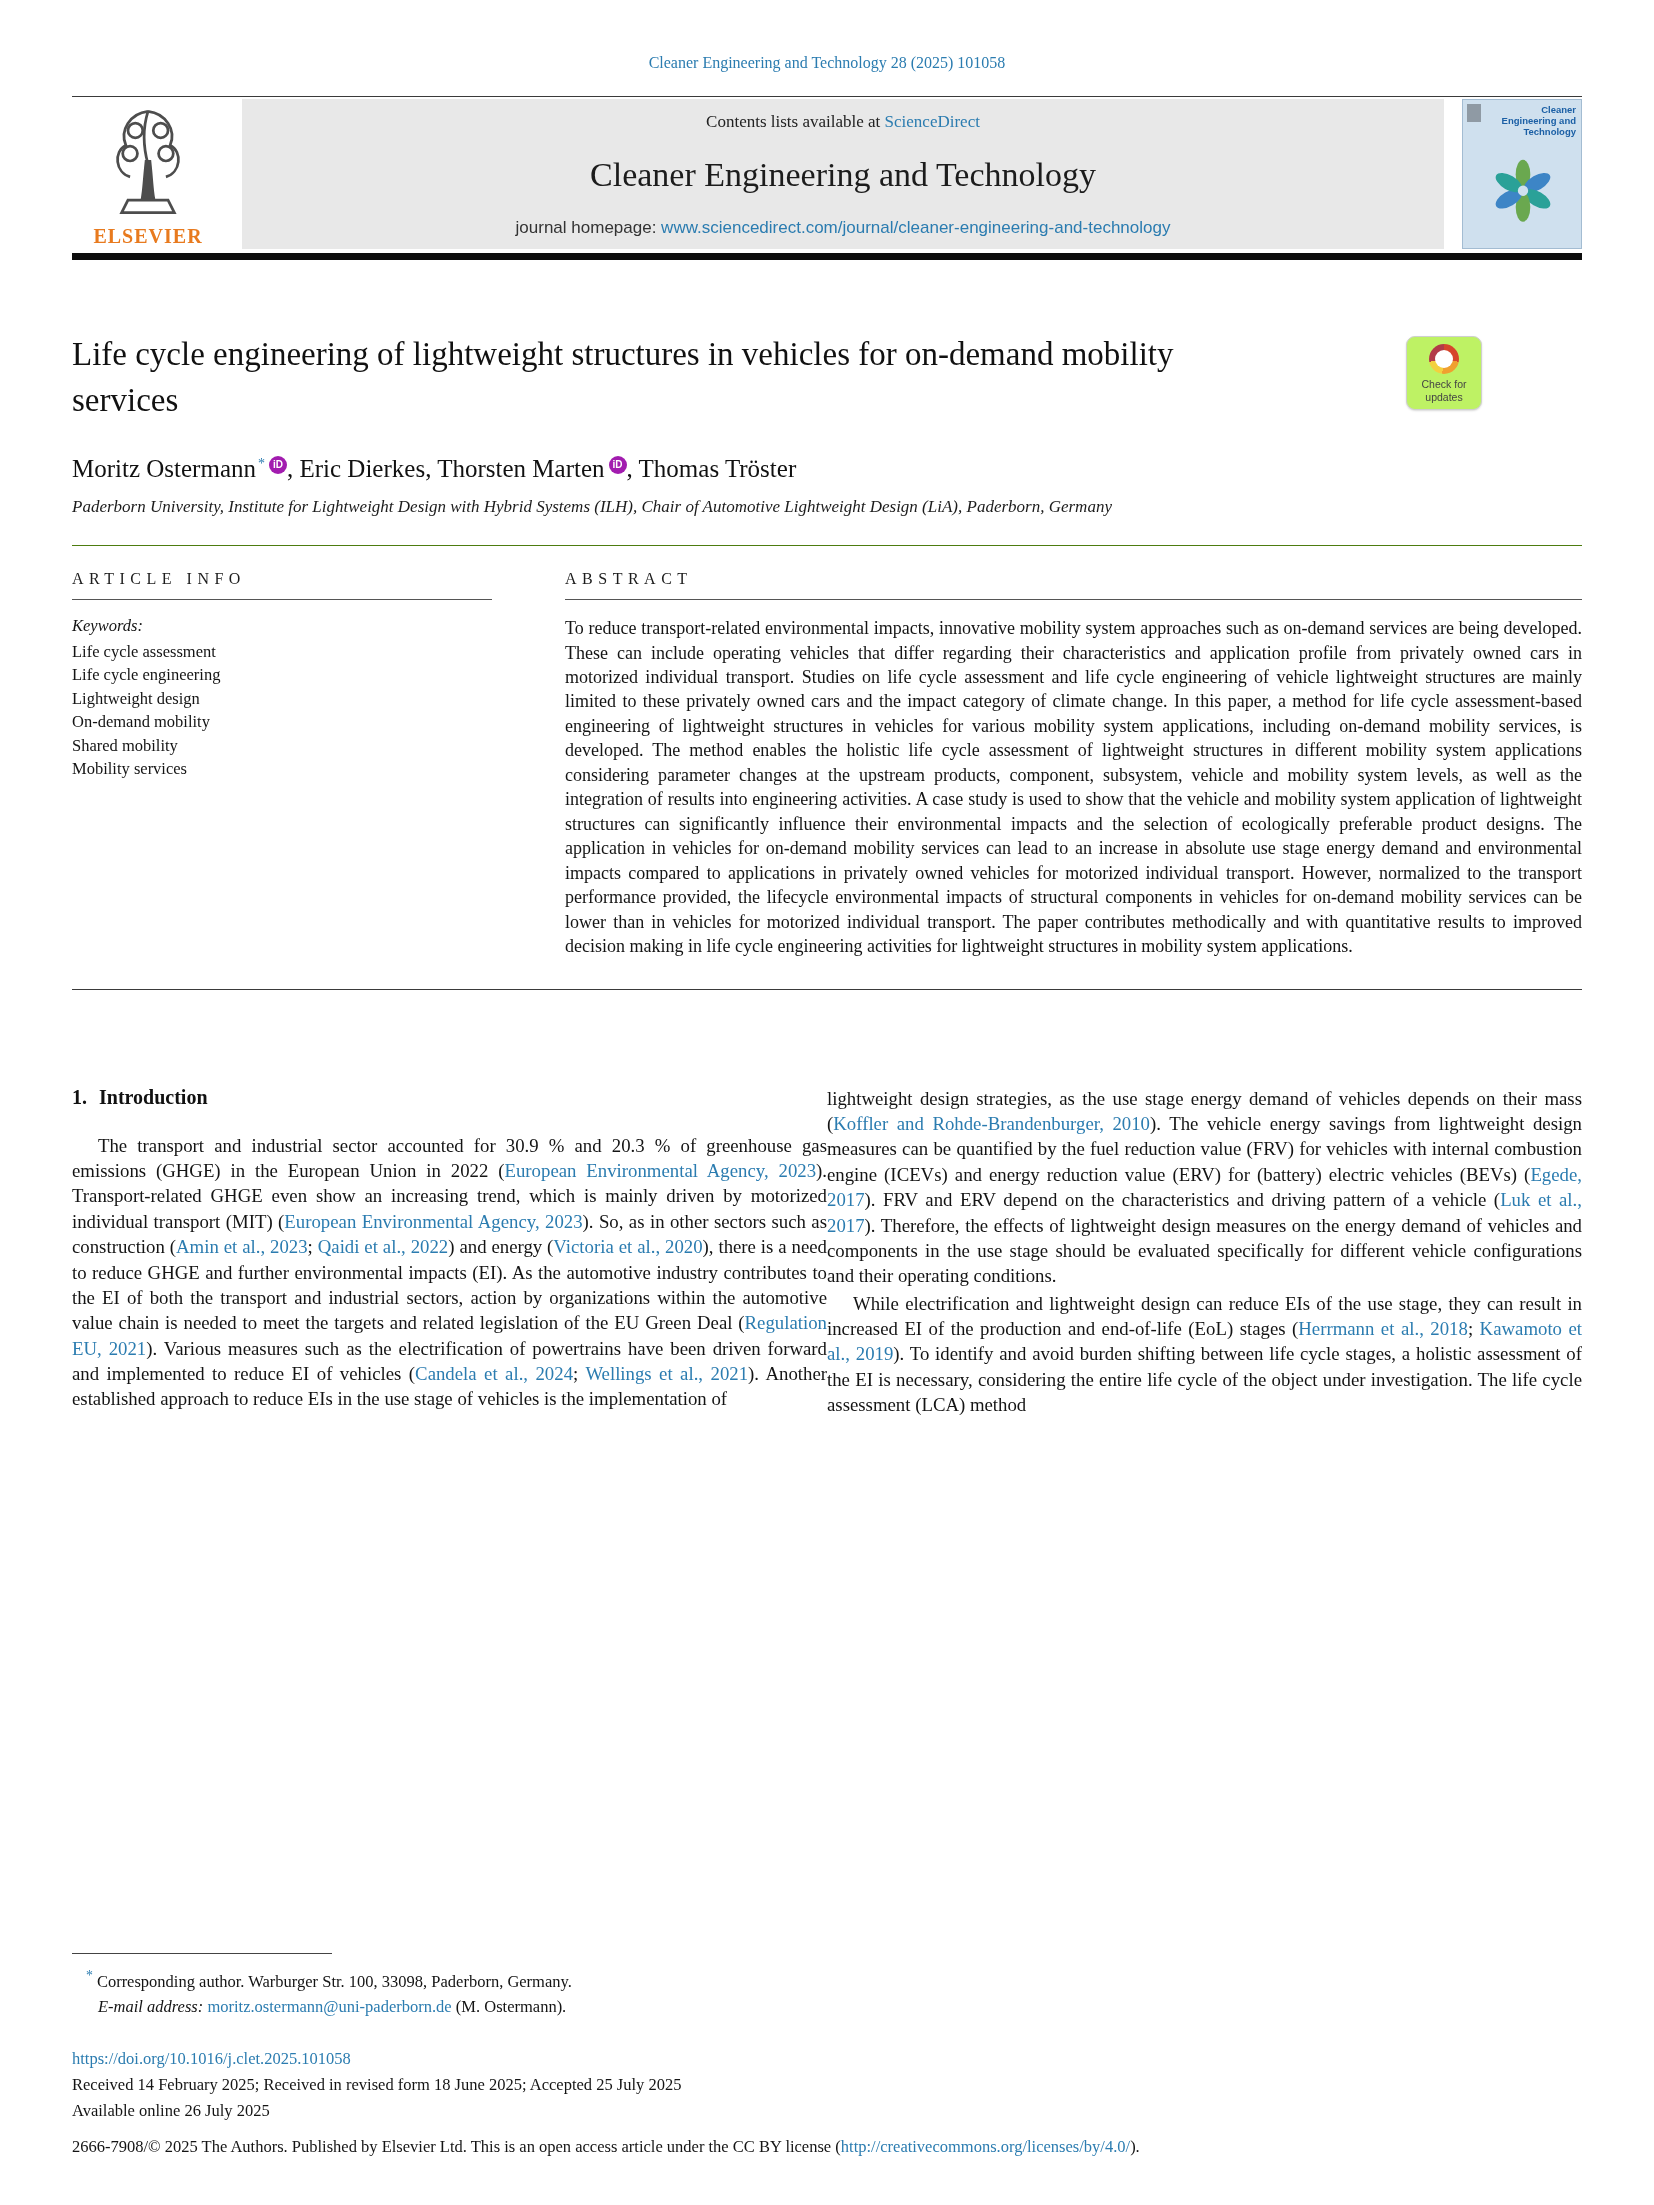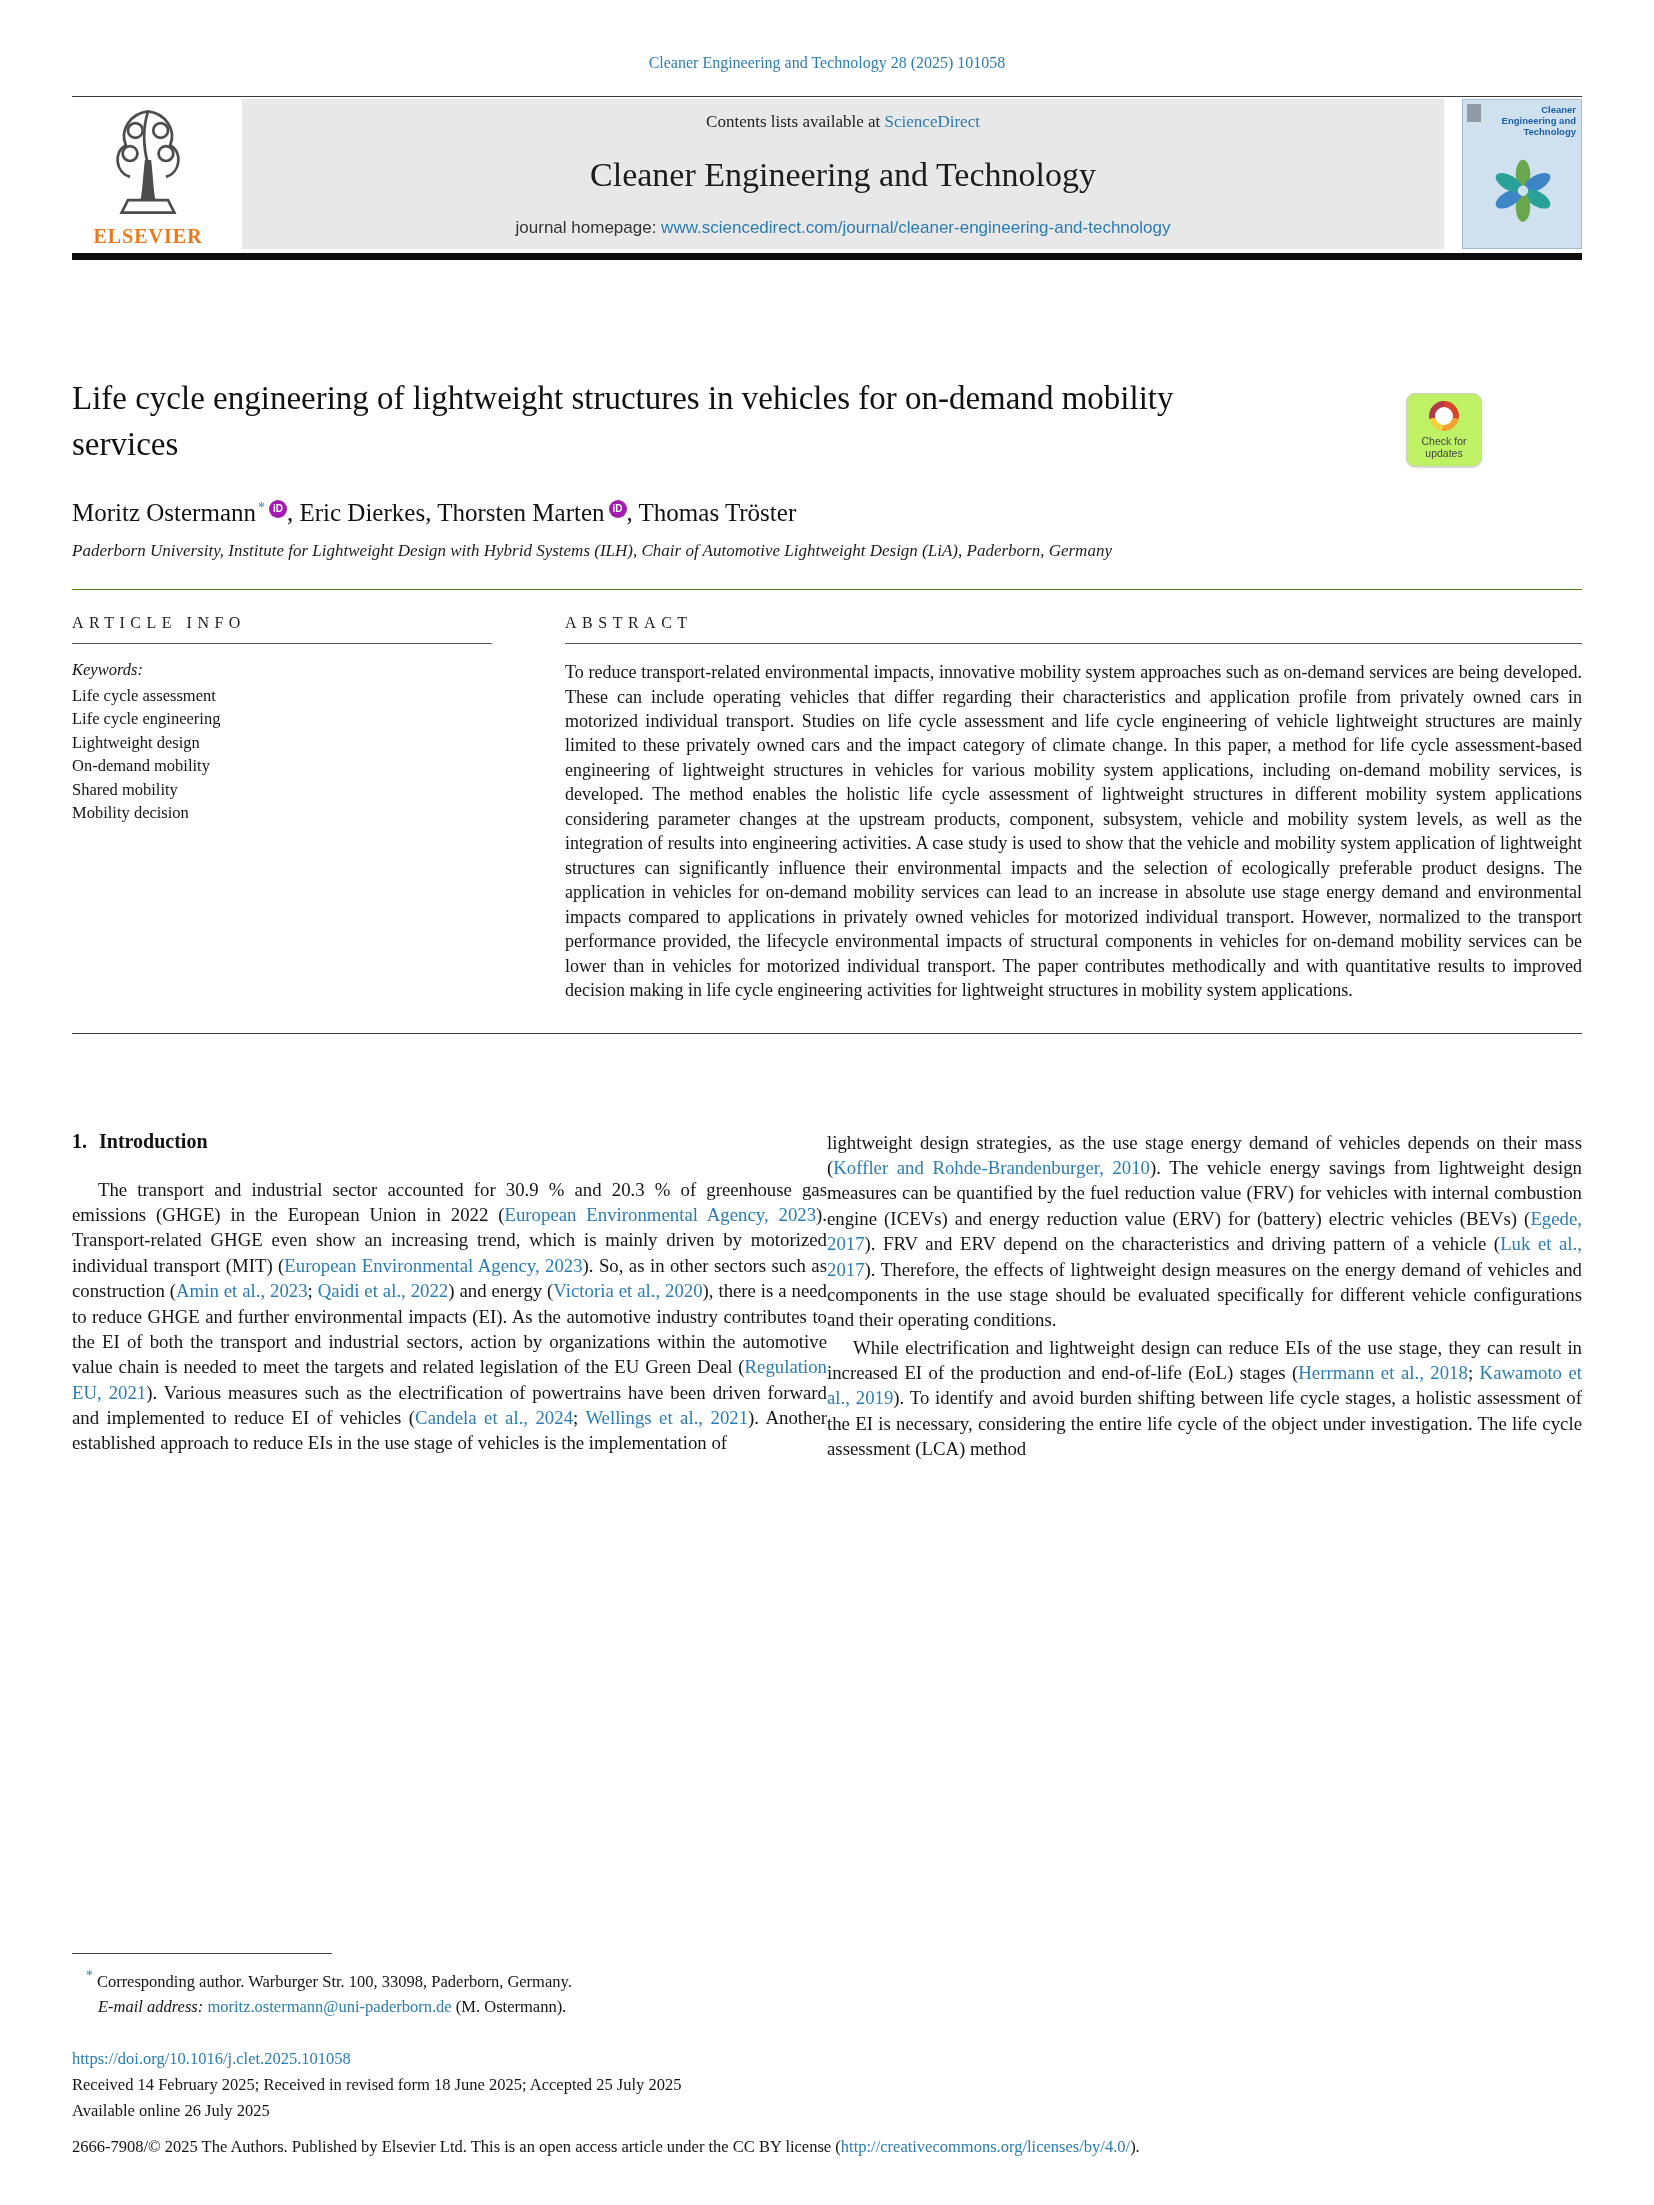--- a/index.html
+++ b/index.html
@@ -42,21 +42,21 @@
   }
   .cover-mark { position:absolute; top:4px; left:4px; width:14px; height:18px; background:#8f9aa4; }
   .cover-title {
     position:absolute; top:5px; right:5px; width:78px;
     font-family:"Liberation Sans",sans-serif; font-weight:bold;
     font-size:9.5px; line-height:1.15; color:#1b5fa5; text-align:right;
   }
   .cover svg { position:absolute; left:17px; top:46px; }
 
   
-  .title-row { display:flex; align-items:flex-end; margin-top:116px; }
+  .title-row { display:flex; align-items:flex-start; margin-top:72px; }
   h1.article-title {
     font-weight:400; font-size:33px; line-height:1.38; color:#111;
     max-width:1180px; flex:1;
   }
   .check-badge {
     margin-left:auto; margin-right:100px; margin-top:4px;
     width:76px; border:1px solid #cfcfcf; border-radius:9px;
     background:#bef264; box-shadow:0 1px 2px rgba(0,0,0,.15);
     display:flex; flex-direction:column; align-items:center;
     padding:7px 4px 6px 4px;
@@ -194,21 +194,21 @@
 
   <div class="info-section">
     <div class="info-col">
       <div class="section-label">ARTICLE INFO</div>
       <div class="kw-label">Keywords:</div>
       <div class="kw-item">Life cycle assessment</div>
       <div class="kw-item">Life cycle engineering</div>
       <div class="kw-item">Lightweight design</div>
       <div class="kw-item">On-demand mobility</div>
       <div class="kw-item">Shared mobility</div>
-      <div class="kw-item">Mobility decision</div>
+      <div class="kw-item">Mobility services</div>
     </div>
     <div class="abstract-col">
       <div class="section-label">ABSTRACT</div>
       <div class="abstract-text">To reduce transport-related environmental impacts, innovative mobility system approaches such as on-demand services are being developed. These can include operating vehicles that differ regarding their characteristics and application profile from privately owned cars in motorized individual transport. Studies on life cycle assessment and life cycle engineering of vehicle lightweight structures are mainly limited to these privately owned cars and the impact category of climate change. In this paper, a method for life cycle assessment-based engineering of lightweight structures in vehicles for various mobility system applications, including on-demand mobility services, is developed. The method enables the holistic life cycle assessment of lightweight structures in different mobility system applications considering parameter changes at the upstream products, component, subsystem, vehicle and mobility system levels, as well as the integration of results into engineering activities. A case study is used to show that the vehicle and mobility system application of lightweight structures can significantly influence their environmental impacts and the selection of ecologically preferable product designs. The application in vehicles for on-demand mobility services can lead to an increase in absolute use stage energy demand and environmental impacts compared to applications in privately owned vehicles for motorized individual transport. However, normalized to the transport performance provided, the lifecycle environmental impacts of structural components in vehicles for on-demand mobility services can be lower than in vehicles for motorized individual transport. The paper contributes methodically and with quantitative results to improved decision making in life cycle engineering activities for lightweight structures in mobility system applications.</div>
     </div>
   </div>
 
   <div class="body-section">
     <div class="body-col">
       <h2 class="intro-heading"><span class="num">1.</span><span>Introduction</span></h2>

